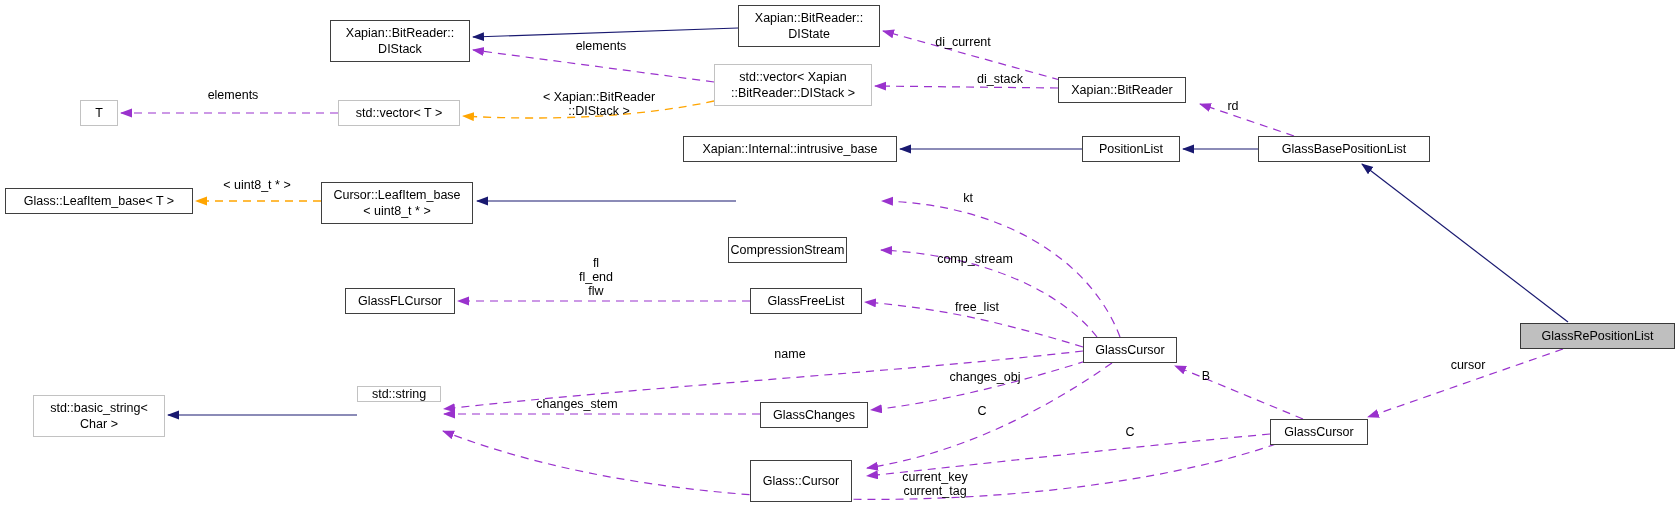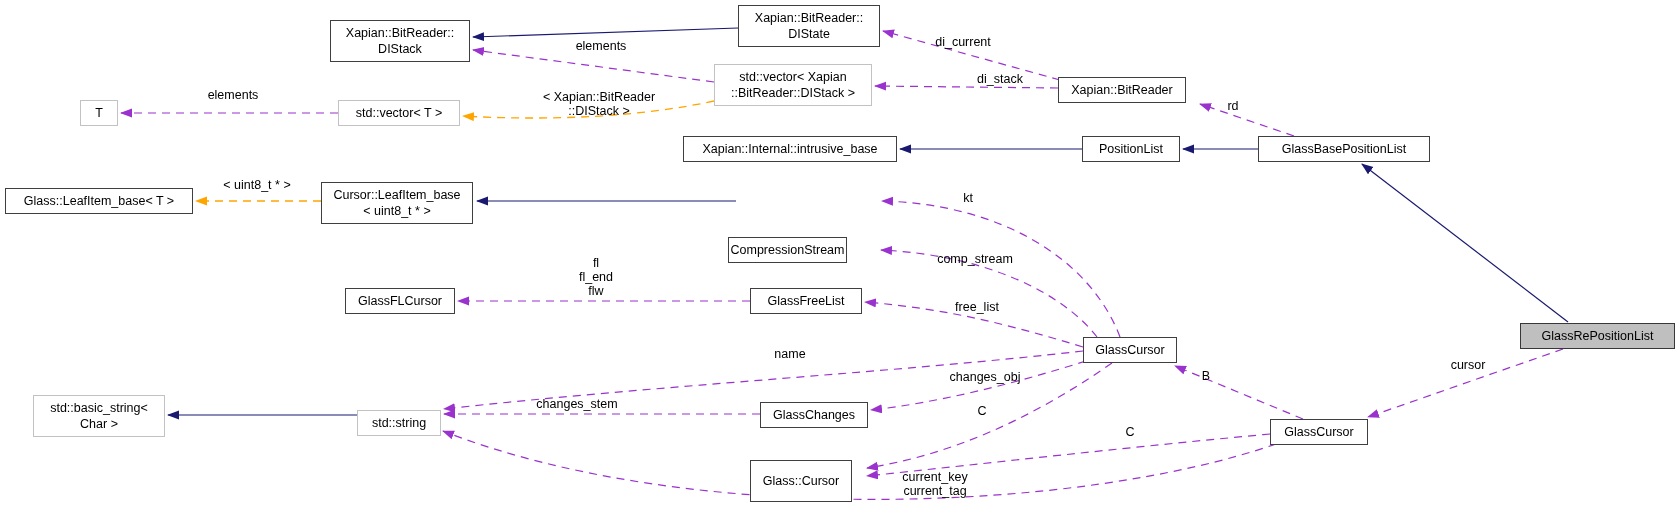--- a/index.html
+++ b/index.html
@@ -115,21 +115,21 @@
   <div class="node" style="left:750px;top:288px;width:112px;height:26px">
     <span>GlassFreeList</span>
   </div>
   <div class="node" style="left:1083px;top:337px;width:94px;height:26px">
     <span>GlassCursor</span>
   </div>
   <div class="node light" style="left:33px;top:395px;width:132px;height:42px">
     <span>std::basic_string&lt;</span>
     <span>Char &gt;</span>
   </div>
-  <div class="node light" style="left:357px;top:410px;width:84px;height:26px">
+  <div class="node light" style="left:357px;top:386px;width:84px;height:16px">
     <span>std::string</span>
   </div>
   <div class="node" style="left:760px;top:402px;width:108px;height:26px">
     <span>GlassChanges</span>
   </div>
   <div class="node" style="left:750px;top:460px;width:102px;height:42px">
     <span>Glass::Cursor</span>
   </div>
   <div class="node" style="left:1270px;top:419px;width:98px;height:26px">
     <span>GlassCursor</span>

